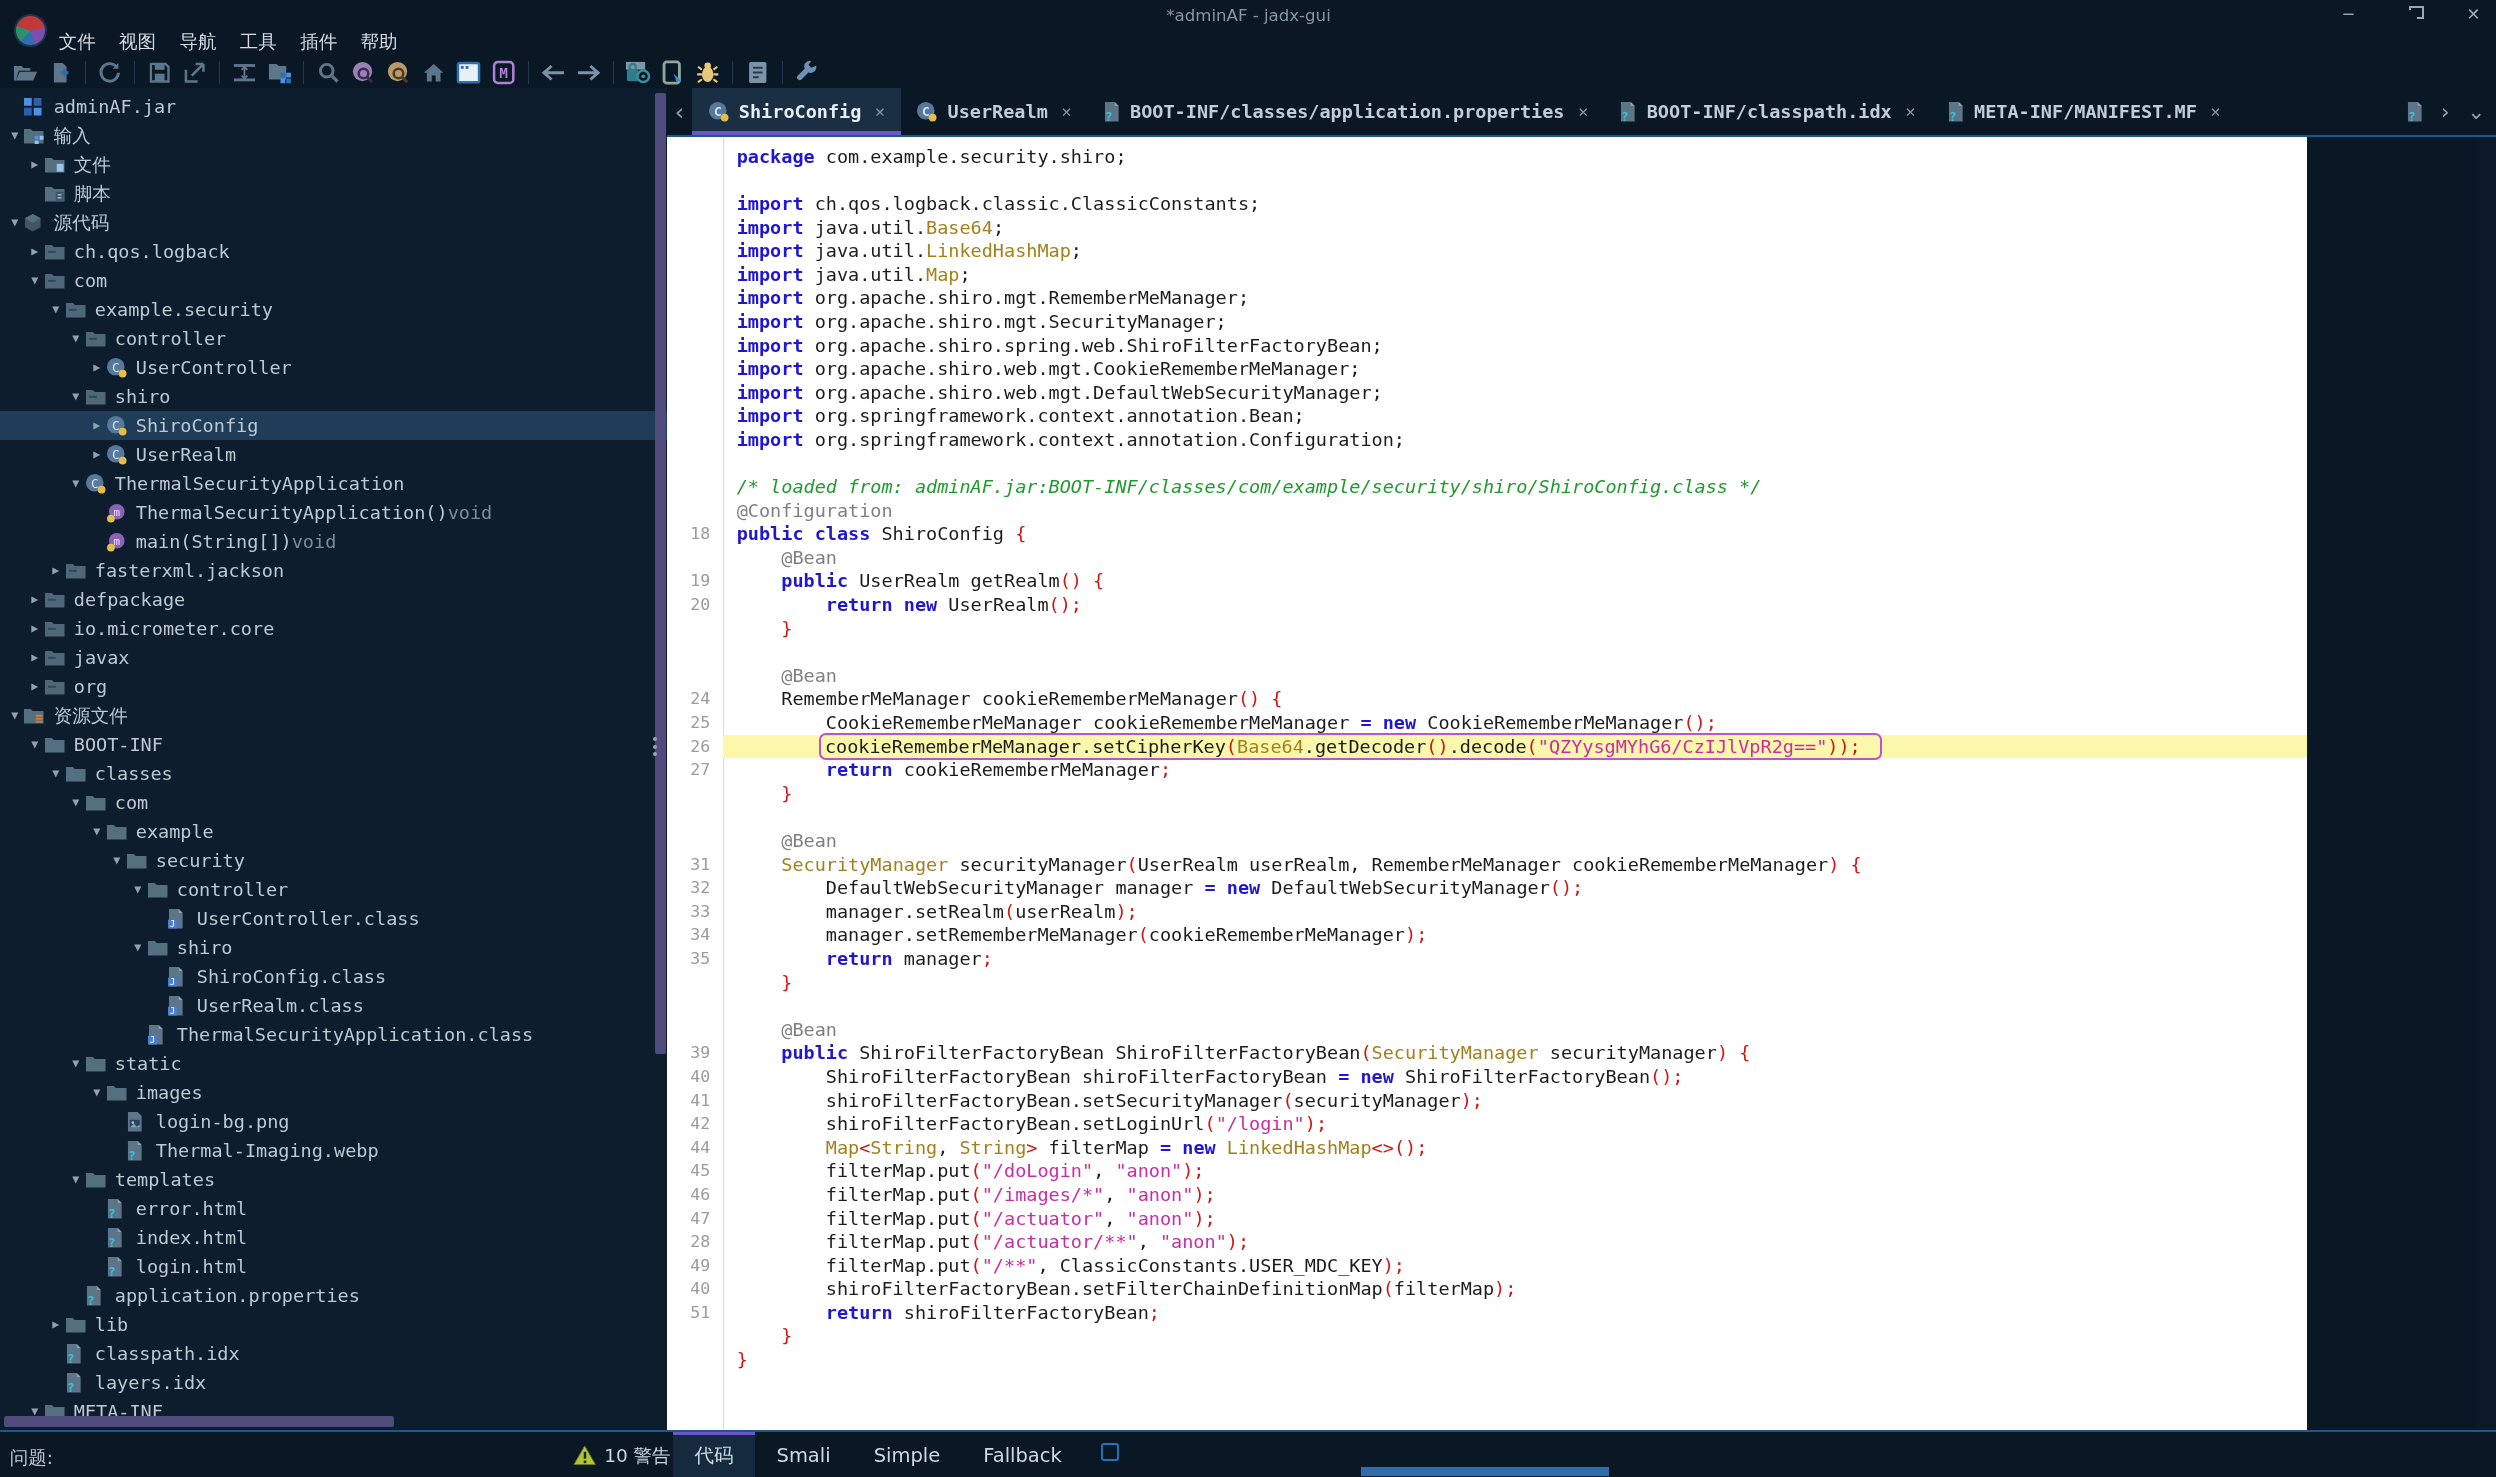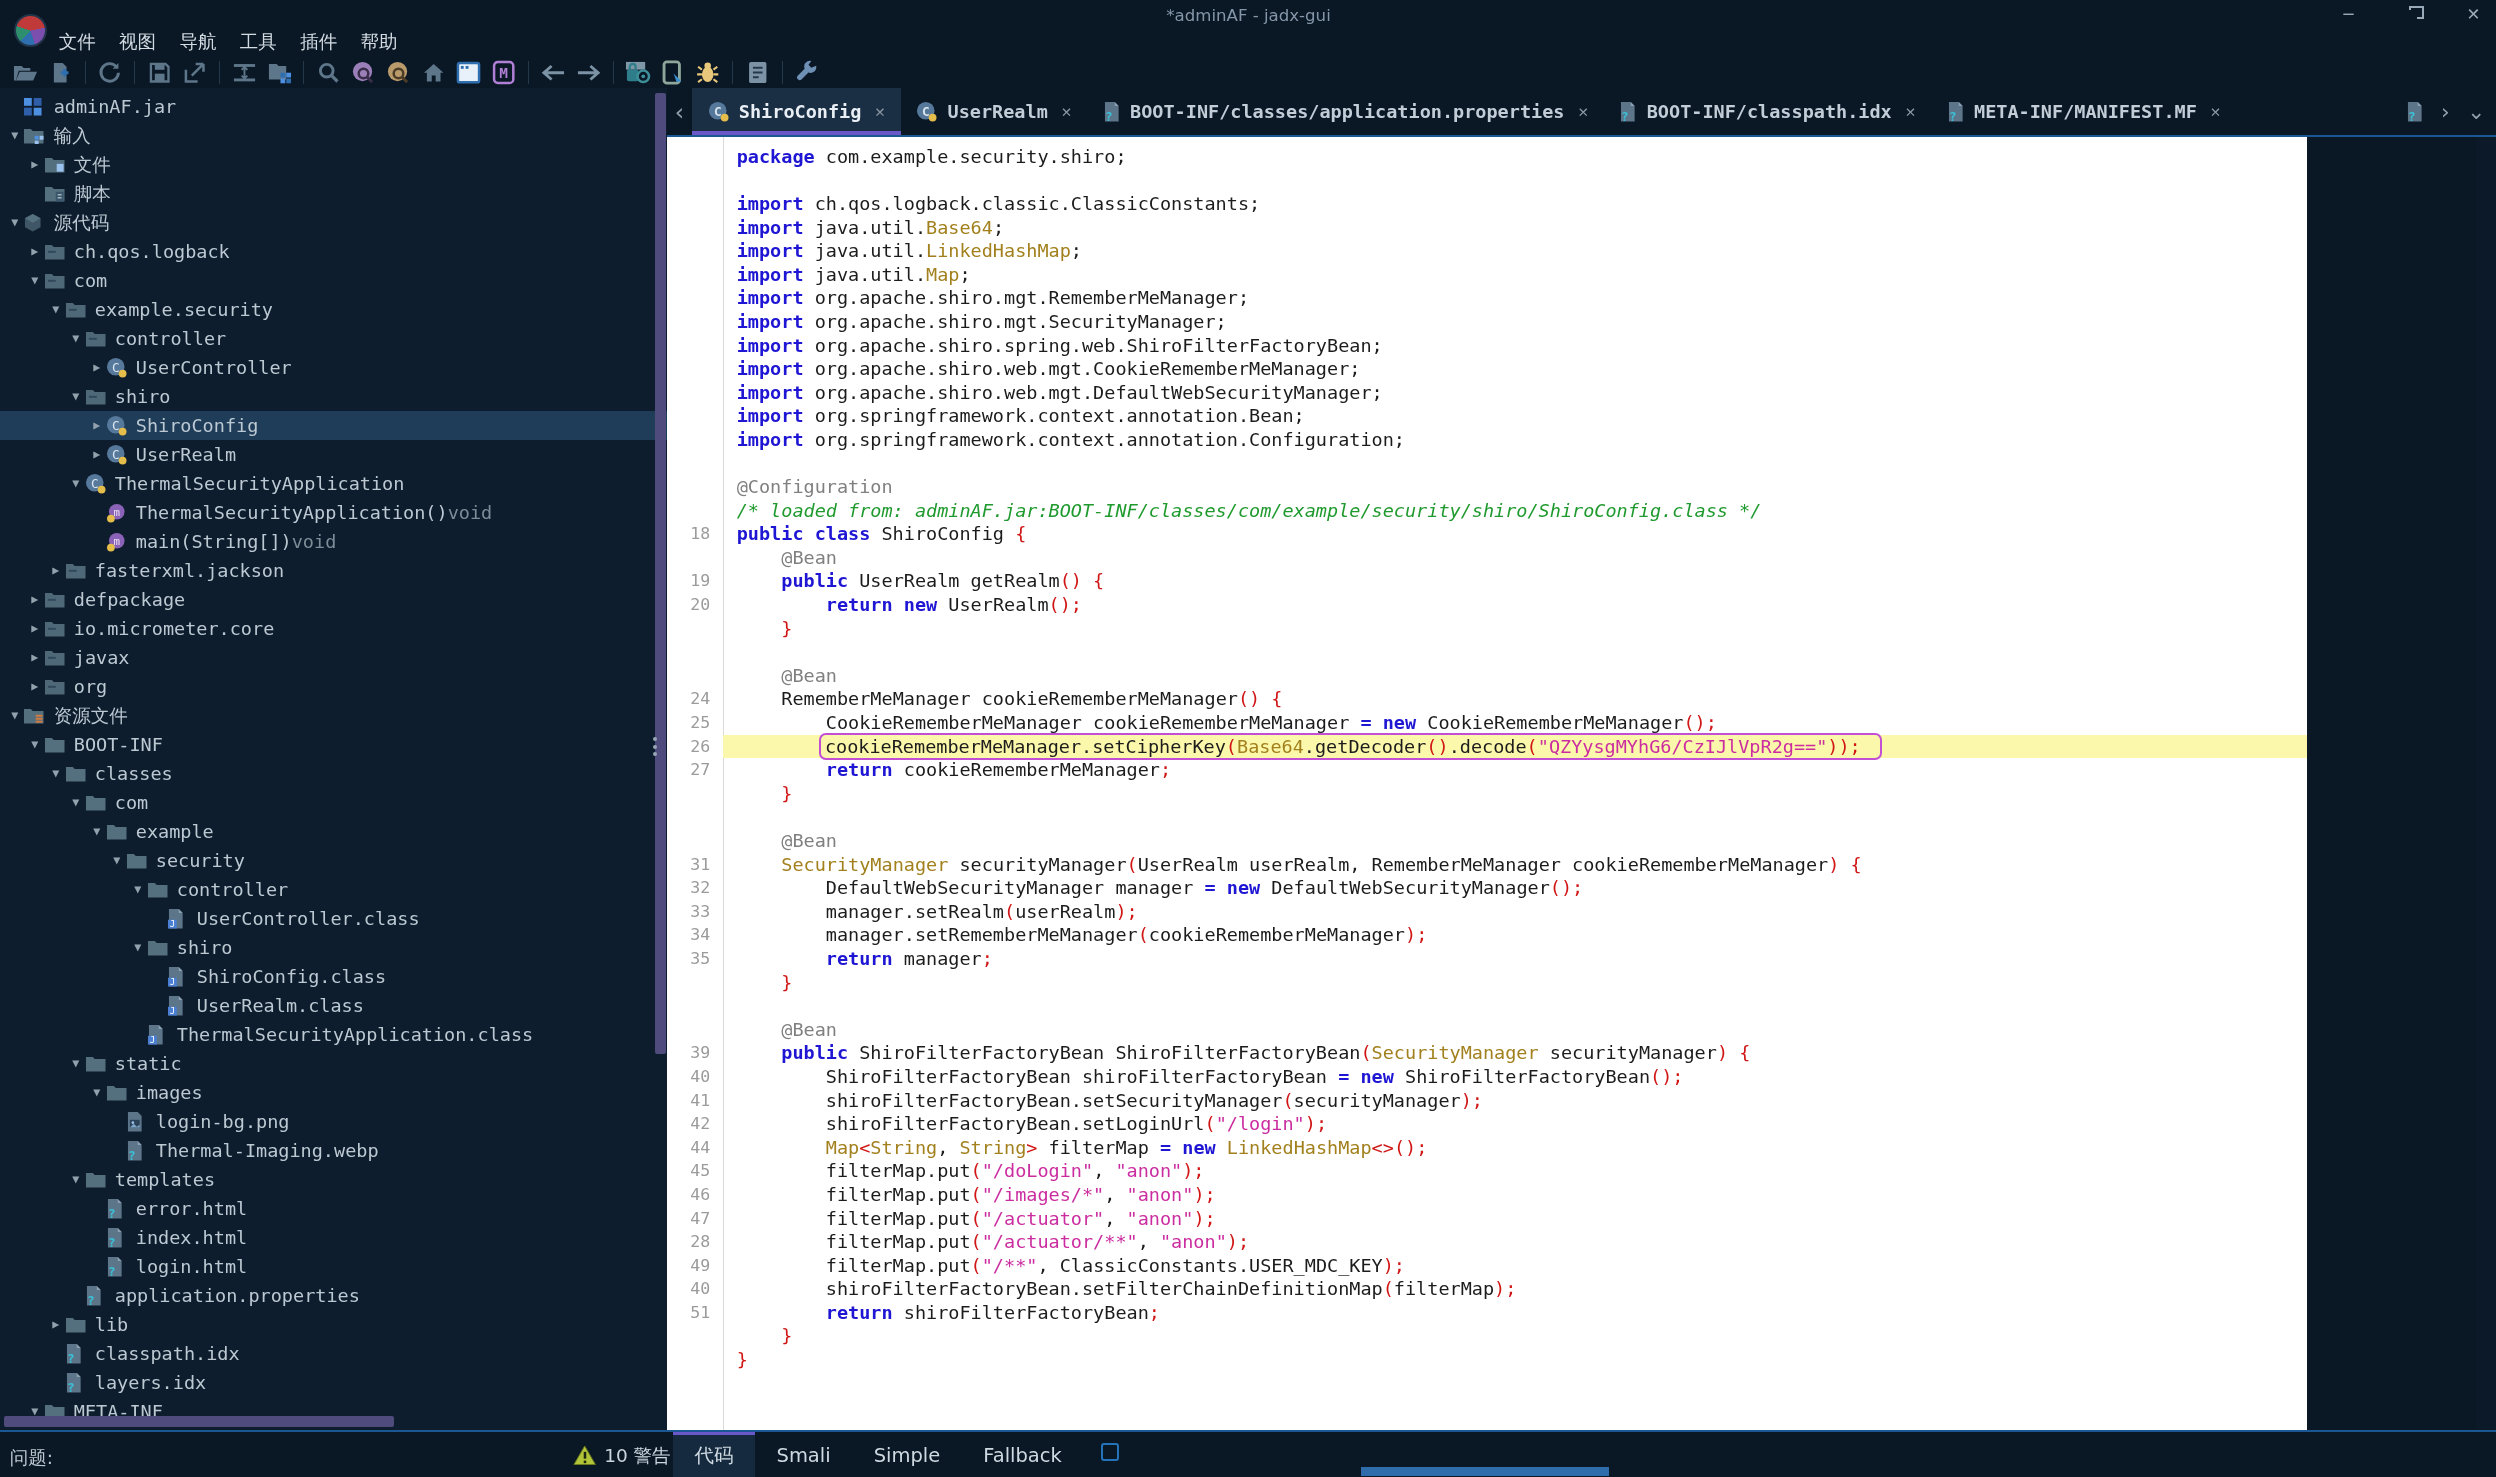--- a/index.html
+++ b/index.html
@@ -890,25 +890,25 @@
           <div class="cl">
             <span class="g"></span>
             <span class="cd"><span class="sk">import</span><span class="sp"> org.springframework.context.annotation.Configuration;</span></span>
           </div>
           <div class="cl">
             <span class="g"></span>
             <span class="cd"></span>
           </div>
           <div class="cl">
             <span class="g"></span>
+            <span class="cd"><span class="sc">/* loaded from: adminAF.jar:BOOT-INF/classes/com/example/security/shiro/ShiroConfig.class */</span></span>
+          </div>
+          <div class="cl">
+            <span class="g"></span>
             <span class="cd"><span class="sa">@Configuration</span></span>
-          </div>
-          <div class="cl">
-            <span class="g"></span>
-            <span class="cd"><span class="sc">/* loaded from: adminAF.jar:BOOT-INF/classes/com/example/security/shiro/ShiroConfig.class */</span></span>
           </div>
           <div class="cl">
             <span class="g">18</span>
             <span class="cd"><span class="sk">public class</span><span class="sp"> ShiroConfig </span><span class="sr">{</span></span>
           </div>
           <div class="cl">
             <span class="g"></span>
             <span class="cd">&nbsp;&nbsp;&nbsp;&nbsp;<span class="sa">@Bean</span></span>
           </div>
           <div class="cl">

